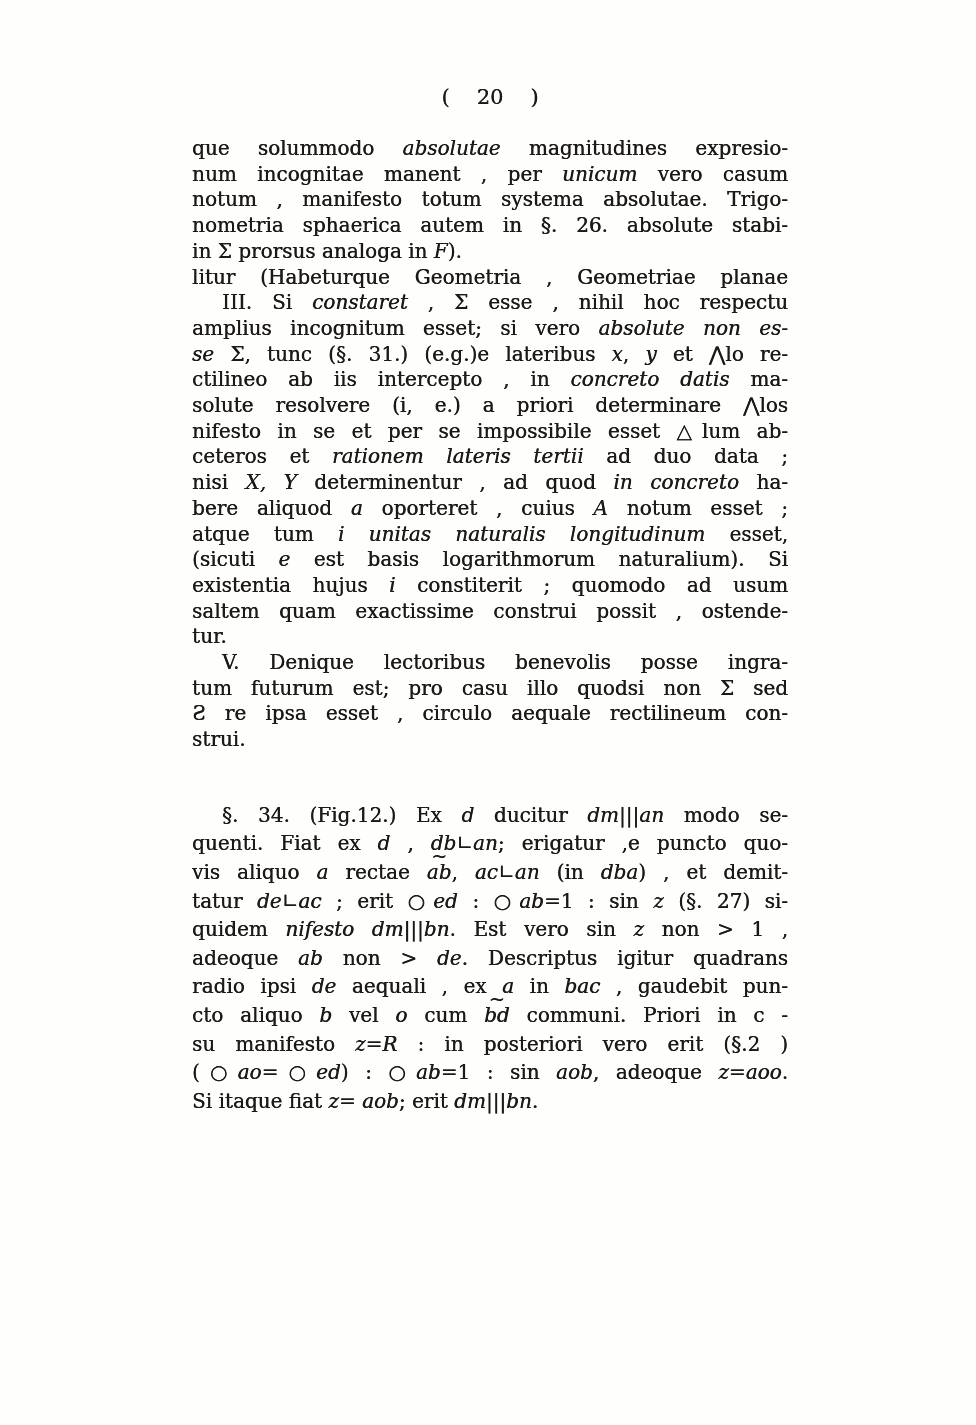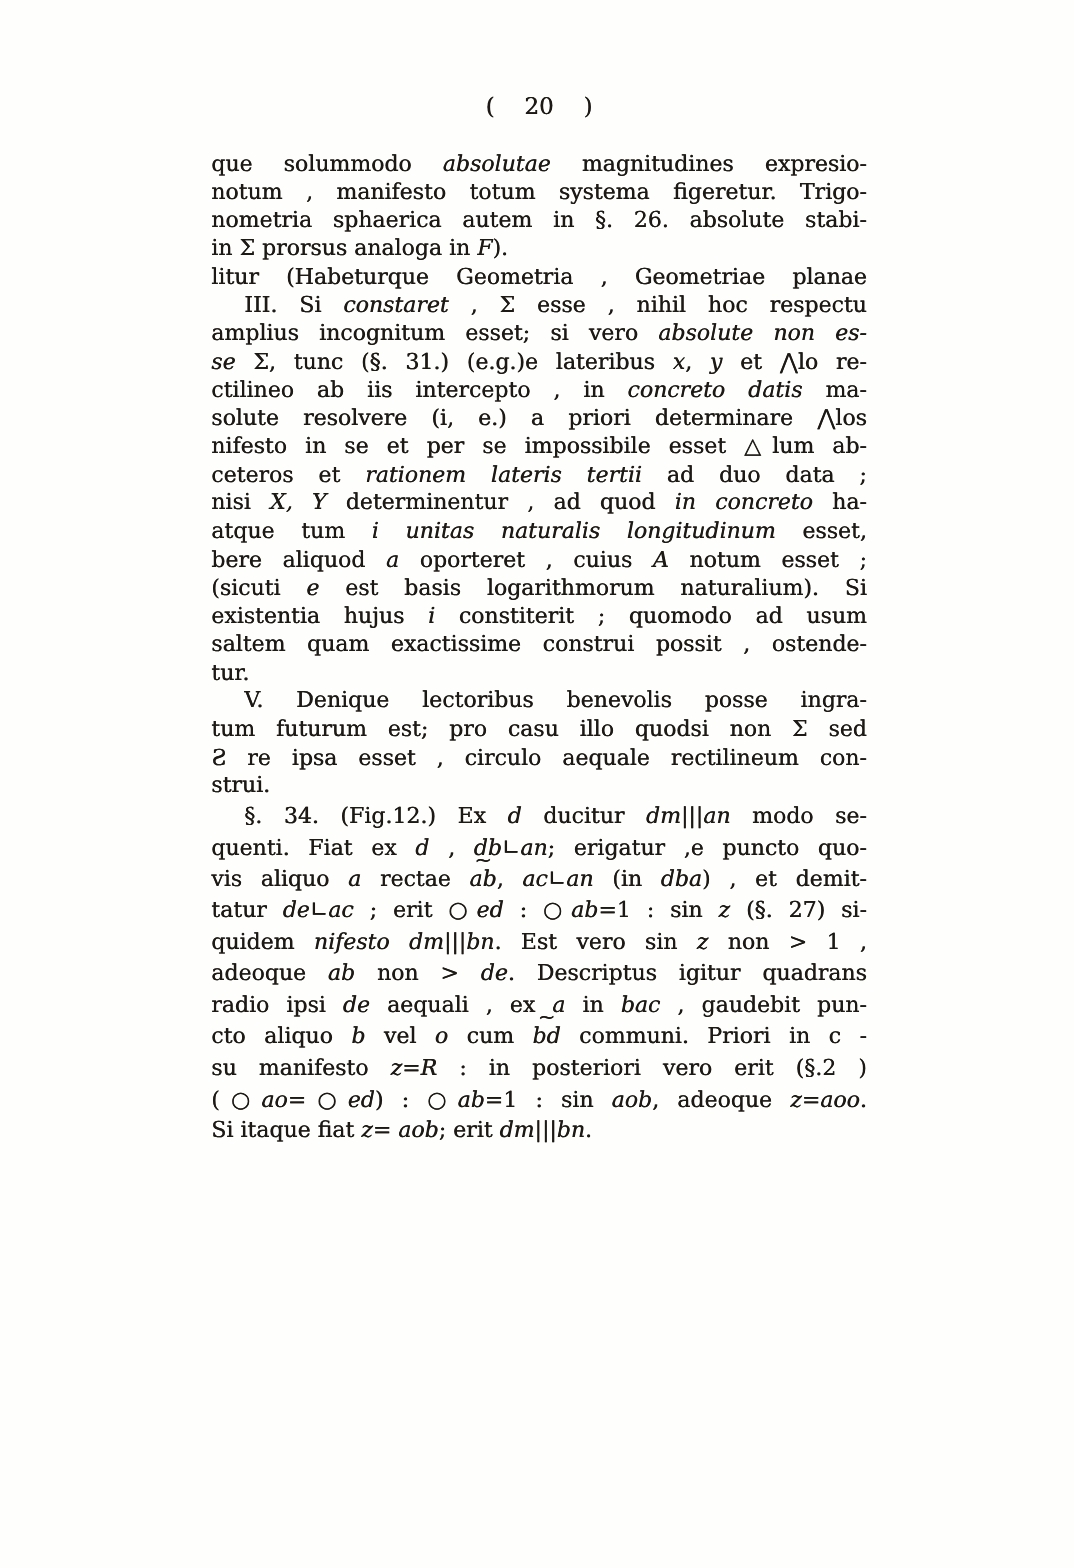--- a/index.html
+++ b/index.html
@@ -29,20 +29,21 @@
   }
   .para { line-height: 25.7px; }
   .para .line {
     text-align: justify;
     text-align-last: justify;
     white-space: normal;
   }
   .para .line.last { text-align-last: left; }
   .para .line.indent { text-indent: 30px; }
   .para-s34 {
+    margin-top: 48px;
     line-height: 28.6px;
   }
   em { font-style: italic; }
   
   .arc { position: relative; display: inline-block; }
   .arc-tilde {
     position: absolute;
     top: -0.62em; left: 50%;
     transform: translateX(-50%);
     font-style: normal;
@@ -56,36 +57,37 @@
 <div class="page" style="background: rgb(254, 254, 253); color: rgb(29, 26, 22);">
   <div class="page-number">
     <span>(</span>
     <span>20</span>
     <span>)</span>
   </div>
 
   <div class="text-block" id="text-block">
       <div class="para para-intro">
         <div class="line">que solummodo <em>absolutae</em> magnitudines expresio-</div>
-        <div class="line">notum , manifesto totum systema figeretur. Trigo-</div>
+        <div class="line">num incognitae manent , per <em>unicum</em> vero casum</div>
+        <div class="line">notum , manifesto totum systema absolutae. Trigo-</div>
         <div class="line">nometria sphaerica autem in §. 26. absolute stabi-</div>
         <div class="line last">in Σ prorsus analoga in <em>F</em>).</div>
         <div class="line">litur (Habeturque Geometria , Geometriae planae</div>
       </div>
       <div class="para para-iii">
         <div class="line indent">III.  Si <em>constaret</em> , Σ esse ,  nihil  hoc  respectu</div>
         <div class="line">amplius incognitum esset; si vero <em>absolute non es-</em></div>
         <div class="line"><em>se</em> Σ, tunc (§. 31.) (e.g.)e lateribus <em>x</em>, <em>y</em> et ⋀lo re-</div>
         <div class="line">ctilineo ab iis intercepto , in <em>concreto datis</em> ma-</div>
         <div class="line">solute resolvere (i, e.) a priori  determinare ⋀los</div>
         <div class="line">nifesto in se et per se impossibile esset △lum ab-</div>
         <div class="line">ceteros et <em>rationem lateris tertii</em> ad duo data ;</div>
         <div class="line">nisi <em>X, Y</em> determinentur , ad quod <em>in concreto</em> ha-</div>
+        <div class="line">bere aliquod <em>a</em> oporteret , cuius <em>A</em> notum esset ;</div>
         <div class="line">atque tum <em>i unitas naturalis longitudinum</em> esset,</div>
-        <div class="line">bere aliquod <em>a</em> oporteret , cuius <em>A</em> notum esset ;</div>
         <div class="line">(sicuti <em>e</em> est basis logarithmorum naturalium). Si</div>
         <div class="line">existentia hujus <em>i</em> constiterit ; quomodo ad usum</div>
         <div class="line">saltem quam exactissime construi possit , ostende-</div>
         <div class="line last">tur.</div>
       </div>
       <div class="para para-v">
         <div class="line indent">V.  Denique lectoribus benevolis posse ingra-</div>
         <div class="line">tum futurum est; pro casu illo quodsi non Σ sed</div>
         <div class="line">Ƨ re ipsa esset , circulo aequale rectilineum con-</div>
         <div class="line last">strui.</div>

